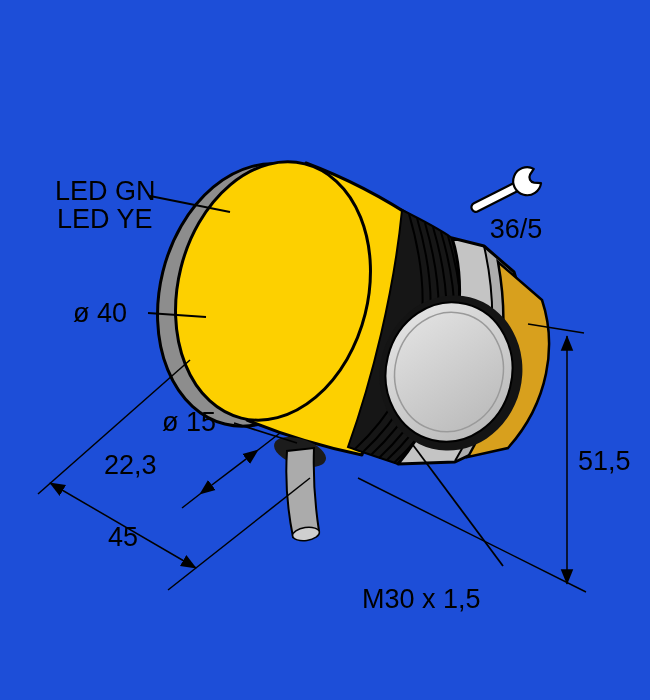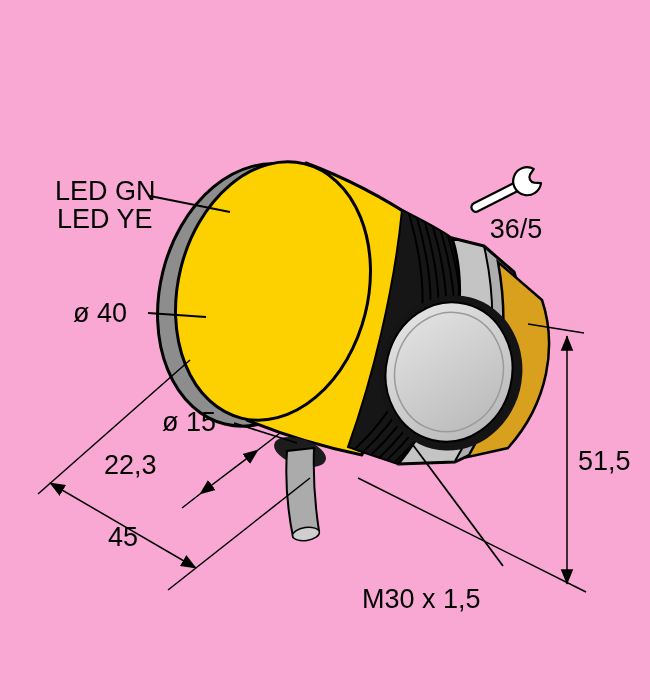--- a/index.html
+++ b/index.html
@@ -1,16 +1,16 @@
 <!DOCTYPE html>
 <html><head>
 <meta charset="utf-8">
 <style>
   html,body{margin:0;padding:0;background:#fff;}
-  .stage{position:relative;width:650px;height:700px;background:#f9a8d4;overflow:hidden;
+  .stage{position:relative;width:650px;height:700px;background:#1d4ed8;overflow:hidden;
          font-family:"Liberation Sans", sans-serif;}
   svg text{font-family:"Liberation Sans", sans-serif;font-size:27px;fill:#000;}
   .thin{stroke:#000;stroke-width:1.5;fill:none;}
   .leader{stroke:#000;stroke-width:1.8;fill:none;}
   .outline{stroke:#000;fill:none;}
 </style>
 </head>
 <body>
 
 <div class="stage">

